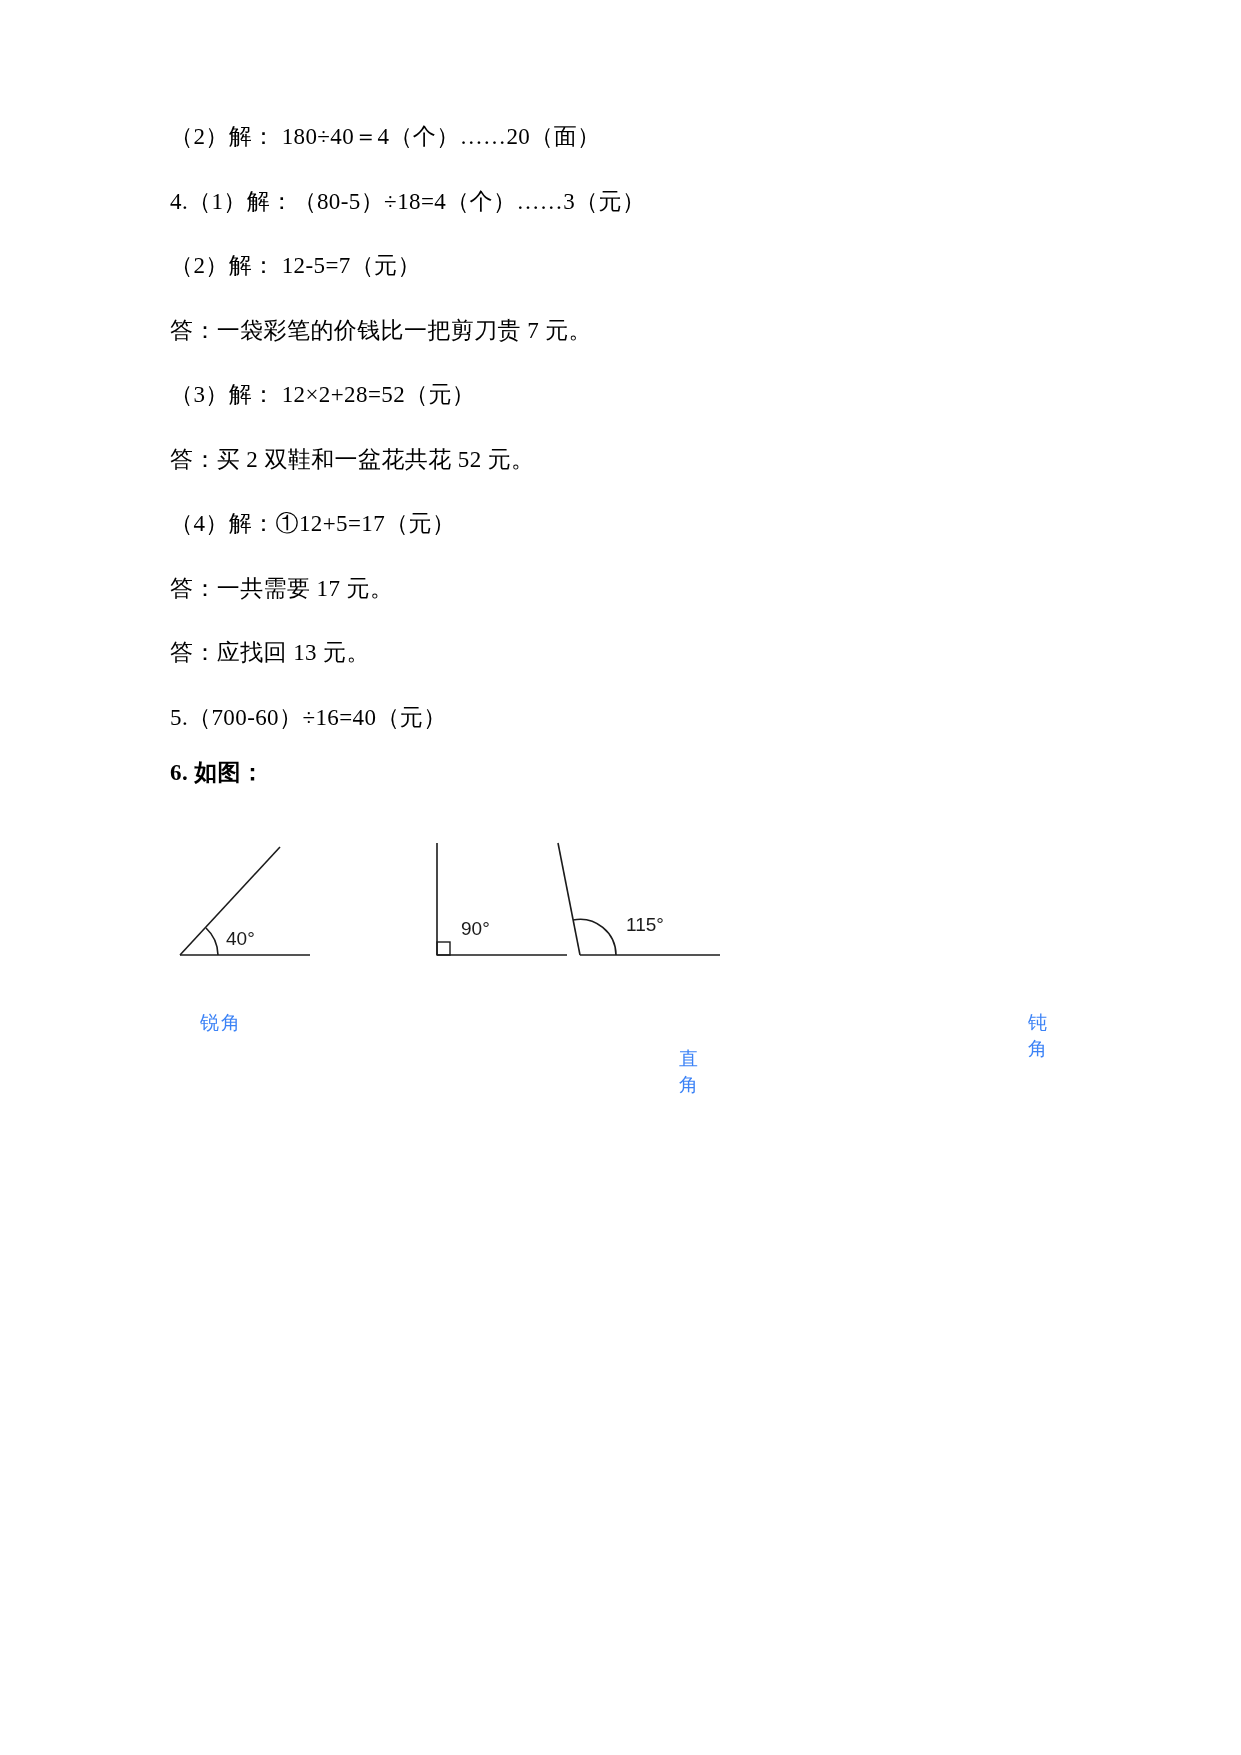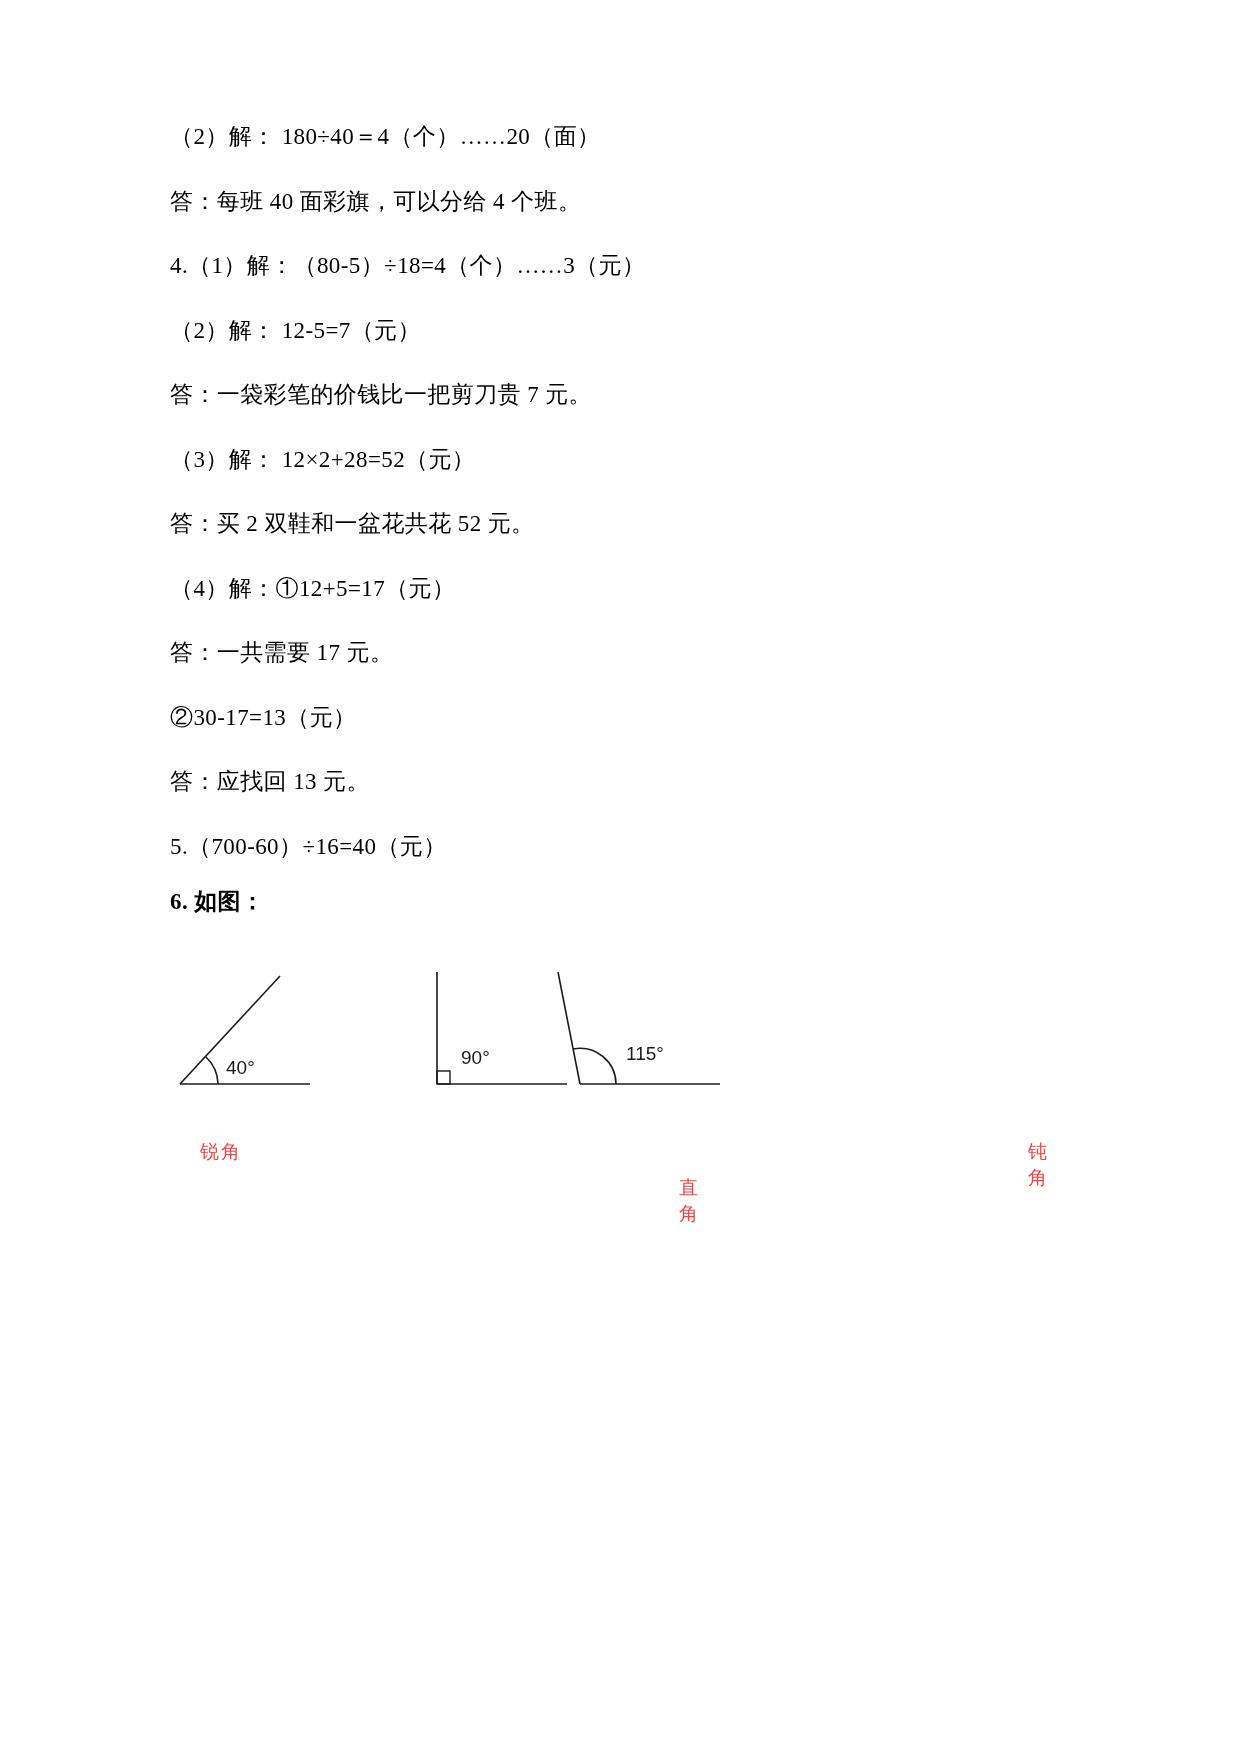--- a/index.html
+++ b/index.html
@@ -46,49 +46,47 @@
     position: absolute;
     top: 0;
   }
   .fig-acute  { left: 0px; }
   .fig-right  { left: 247px; }
   .fig-obtuse { left: 380px; }
   .fig-caption {
     position: absolute;
     font-size: 19px;
     font-family: "Liberation Sans", sans-serif;
-    color: #ef4444;
+    color: #3b82f6;
     letter-spacing: 2px;
     top: 185px;
   }
   .cap-acute  { left: 30px; }
   .cap-right  { left: 262px; margin-top: 36px; }
   .cap-obtuse { left: 478px; }
   svg { display: block; }
   .deg-label {
     font-family: "Liberation Sans", sans-serif;
     font-size: 19px;
     fill: #1b1b1b;
   }
 </style>
 </head>
 <body>
 
 <div class="page">
 
   <p class="line">（2）解： 180÷40＝4（个）……20（面）</p>
-  <p class="line">答：每班 40 面彩旗，可以分给 4 个班。</p>
   <p class="line">4.（1）解：（80-5）÷18=4（个）……3（元）</p>
   <p class="line">（2）解： 12-5=7（元）</p>
   <p class="line">答：一袋彩笔的价钱比一把剪刀贵 7 元。</p>
   <p class="line">（3）解： 12×2+28=52（元）</p>
   <p class="line">答：买 2 双鞋和一盆花共花 52 元。</p>
   <p class="line">（4）解：①12+5=17（元）</p>
   <p class="line">答：一共需要 17 元。</p>
-  <p class="line">②30-17=13（元）</p>
   <p class="line">答：应找回 13 元。</p>
   <p class="line tight">5.（700-60）÷16=40（元）</p>
   <p class="line tight2">6. 如图：</p>
 
   <div class="figures">
 
     <div class="figure fig-acute">
       <svg width="190" height="170" viewBox="0 0 190 170">
         <line x1="10" y1="130" x2="140" y2="130" stroke="#1b1b1b" stroke-width="1.6"></line>
         <line x1="10" y1="130" x2="110" y2="22" stroke="#1b1b1b" stroke-width="1.6"></line>

